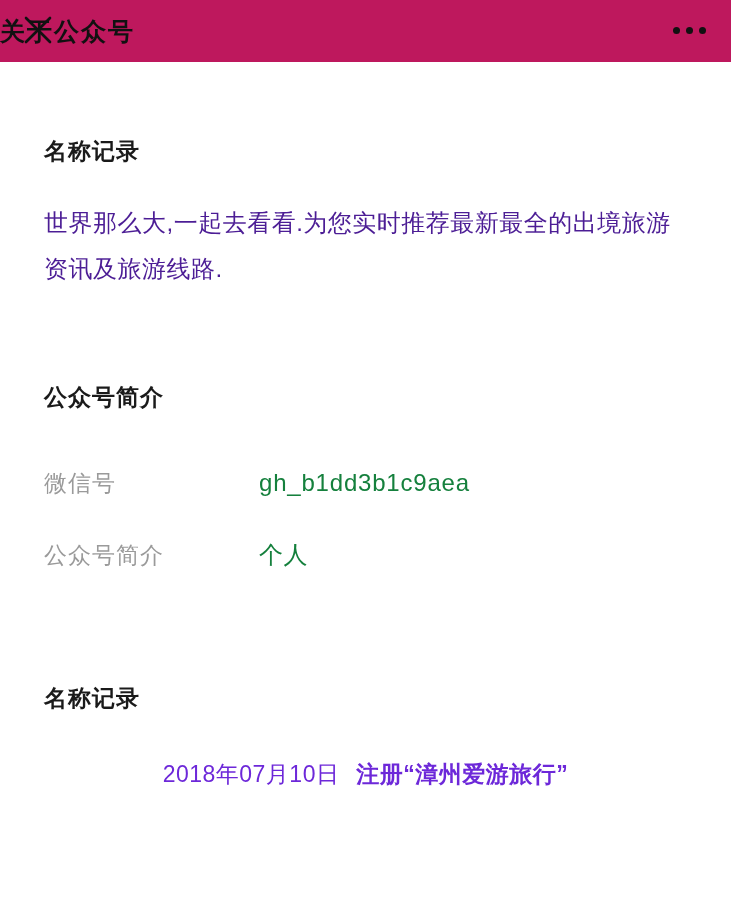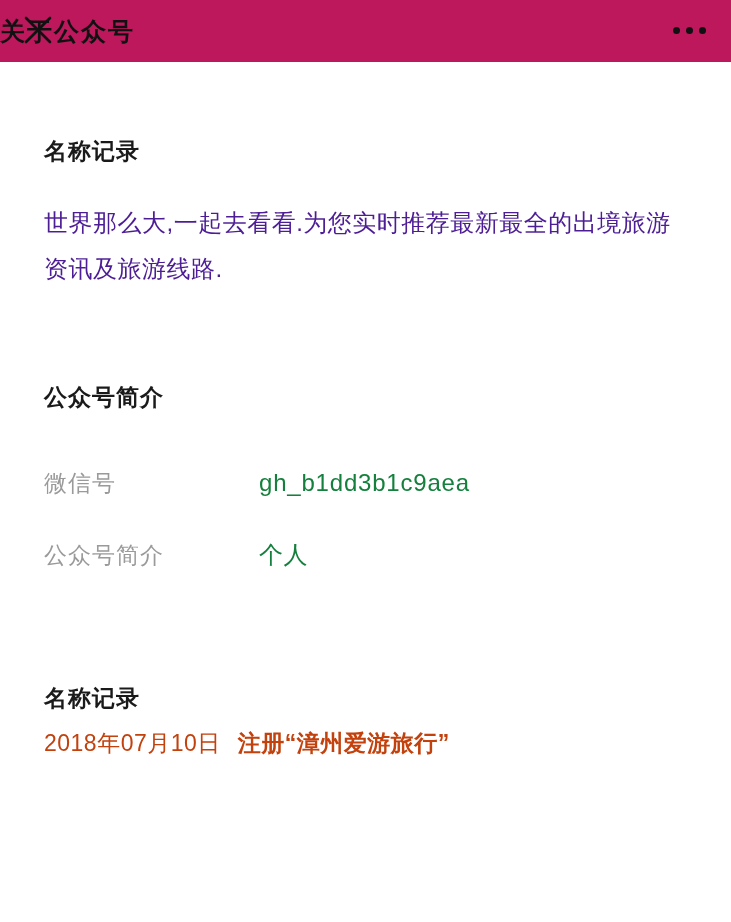--- a/index.html
+++ b/index.html
@@ -129,24 +129,25 @@
     line-height: 1;
     font-style: italic;
     font-family: "Liberation Serif", serif;
     cursor: pointer;
   }
 
   .name-block {
     margin-top: 92px;
   }
   .name-record {
-    margin-top: 14px;
+    margin-top: 45px;
     font-size: 23px;
-    color: #c2410c;
-    letter-spacing: 0.5px;
+    color: #6d28d9;
+    letter-spacing: 0.5px;
+    text-align: center;
   }
   .name-record .date {
     letter-spacing: 0.5px;
   }
   .name-record .reg {
     margin-left: 10px;
     font-weight: 600;
   }
 </style>
 </head>

